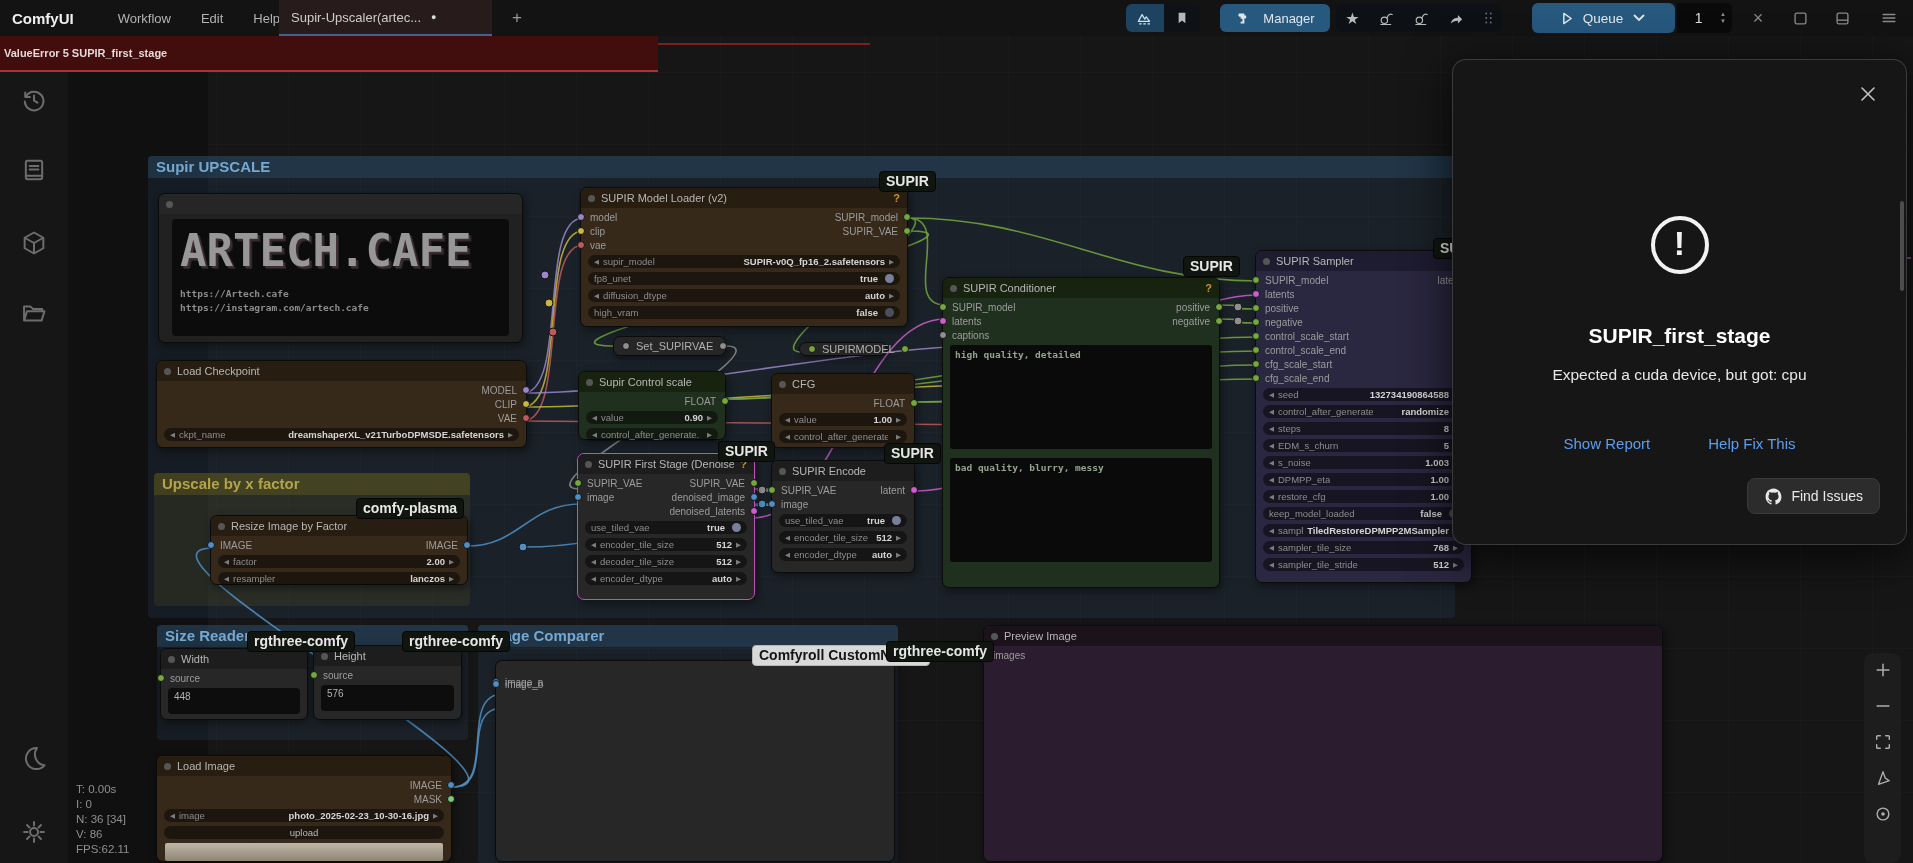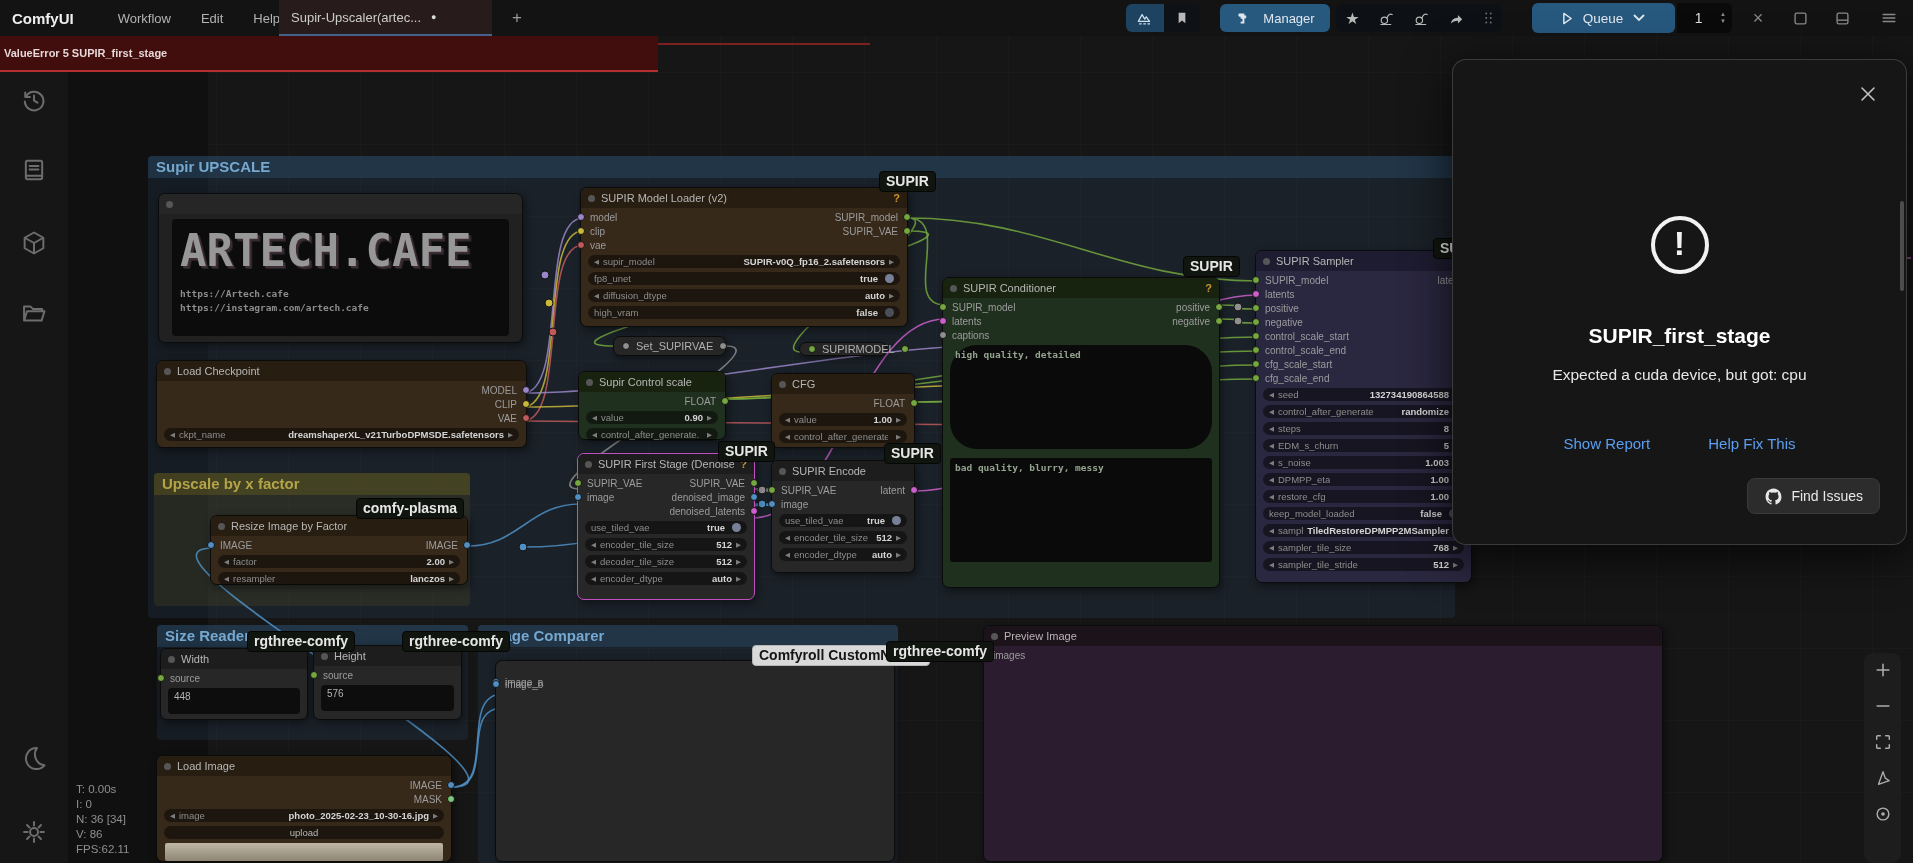--- a/index.html
+++ b/index.html
@@ -461,21 +461,21 @@
             <div class="port out" style="top: 0px;">
               <span class="pdot" style="background: rgb(116, 168, 62);"></span>
               <span>positive</span>
             </div>
             <div class="port out" style="top: 14px;">
               <span class="pdot" style="background: rgb(116, 168, 62);"></span>
               <span>negative</span>
             </div>
           </div>
           <div class="widgets">
-            <div class="areabox" style="height: 104px; border-radius: 27px;">high quality, detailed</div>
+            <div class="areabox" style="height: 104px;">high quality, detailed</div>
             <div class="areabox" style="height: 104px;">bad quality, blurry, messy</div>
           </div>
         </div>
         <div class="node c-purple" style="left: 1255px; top: 250px; width: 217px; height: 333px;">
           <div class="hd">
             <span class="tdot"></span>
             <span class="ttl">SUPIR Sampler</span>
           </div>
           <div class="ports" style="height: 112px;">
             <div class="port in" style="top: 0px;">

